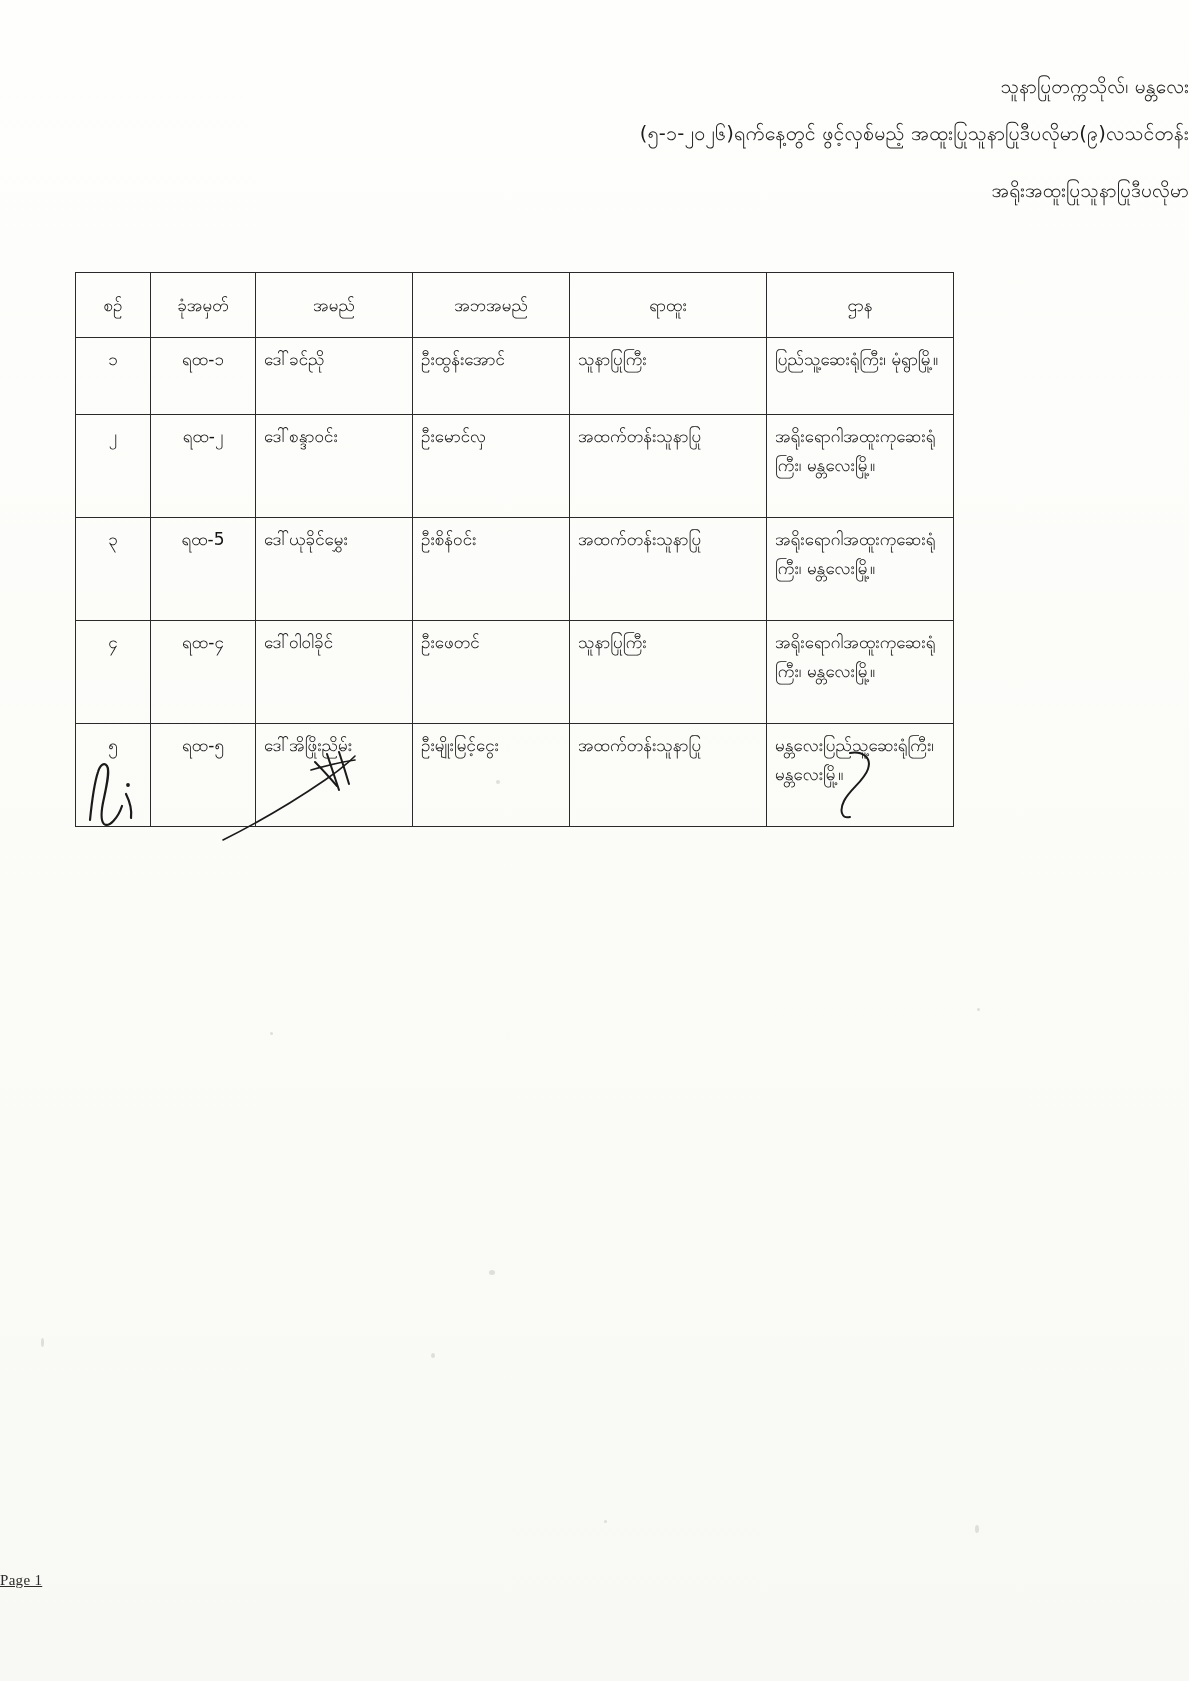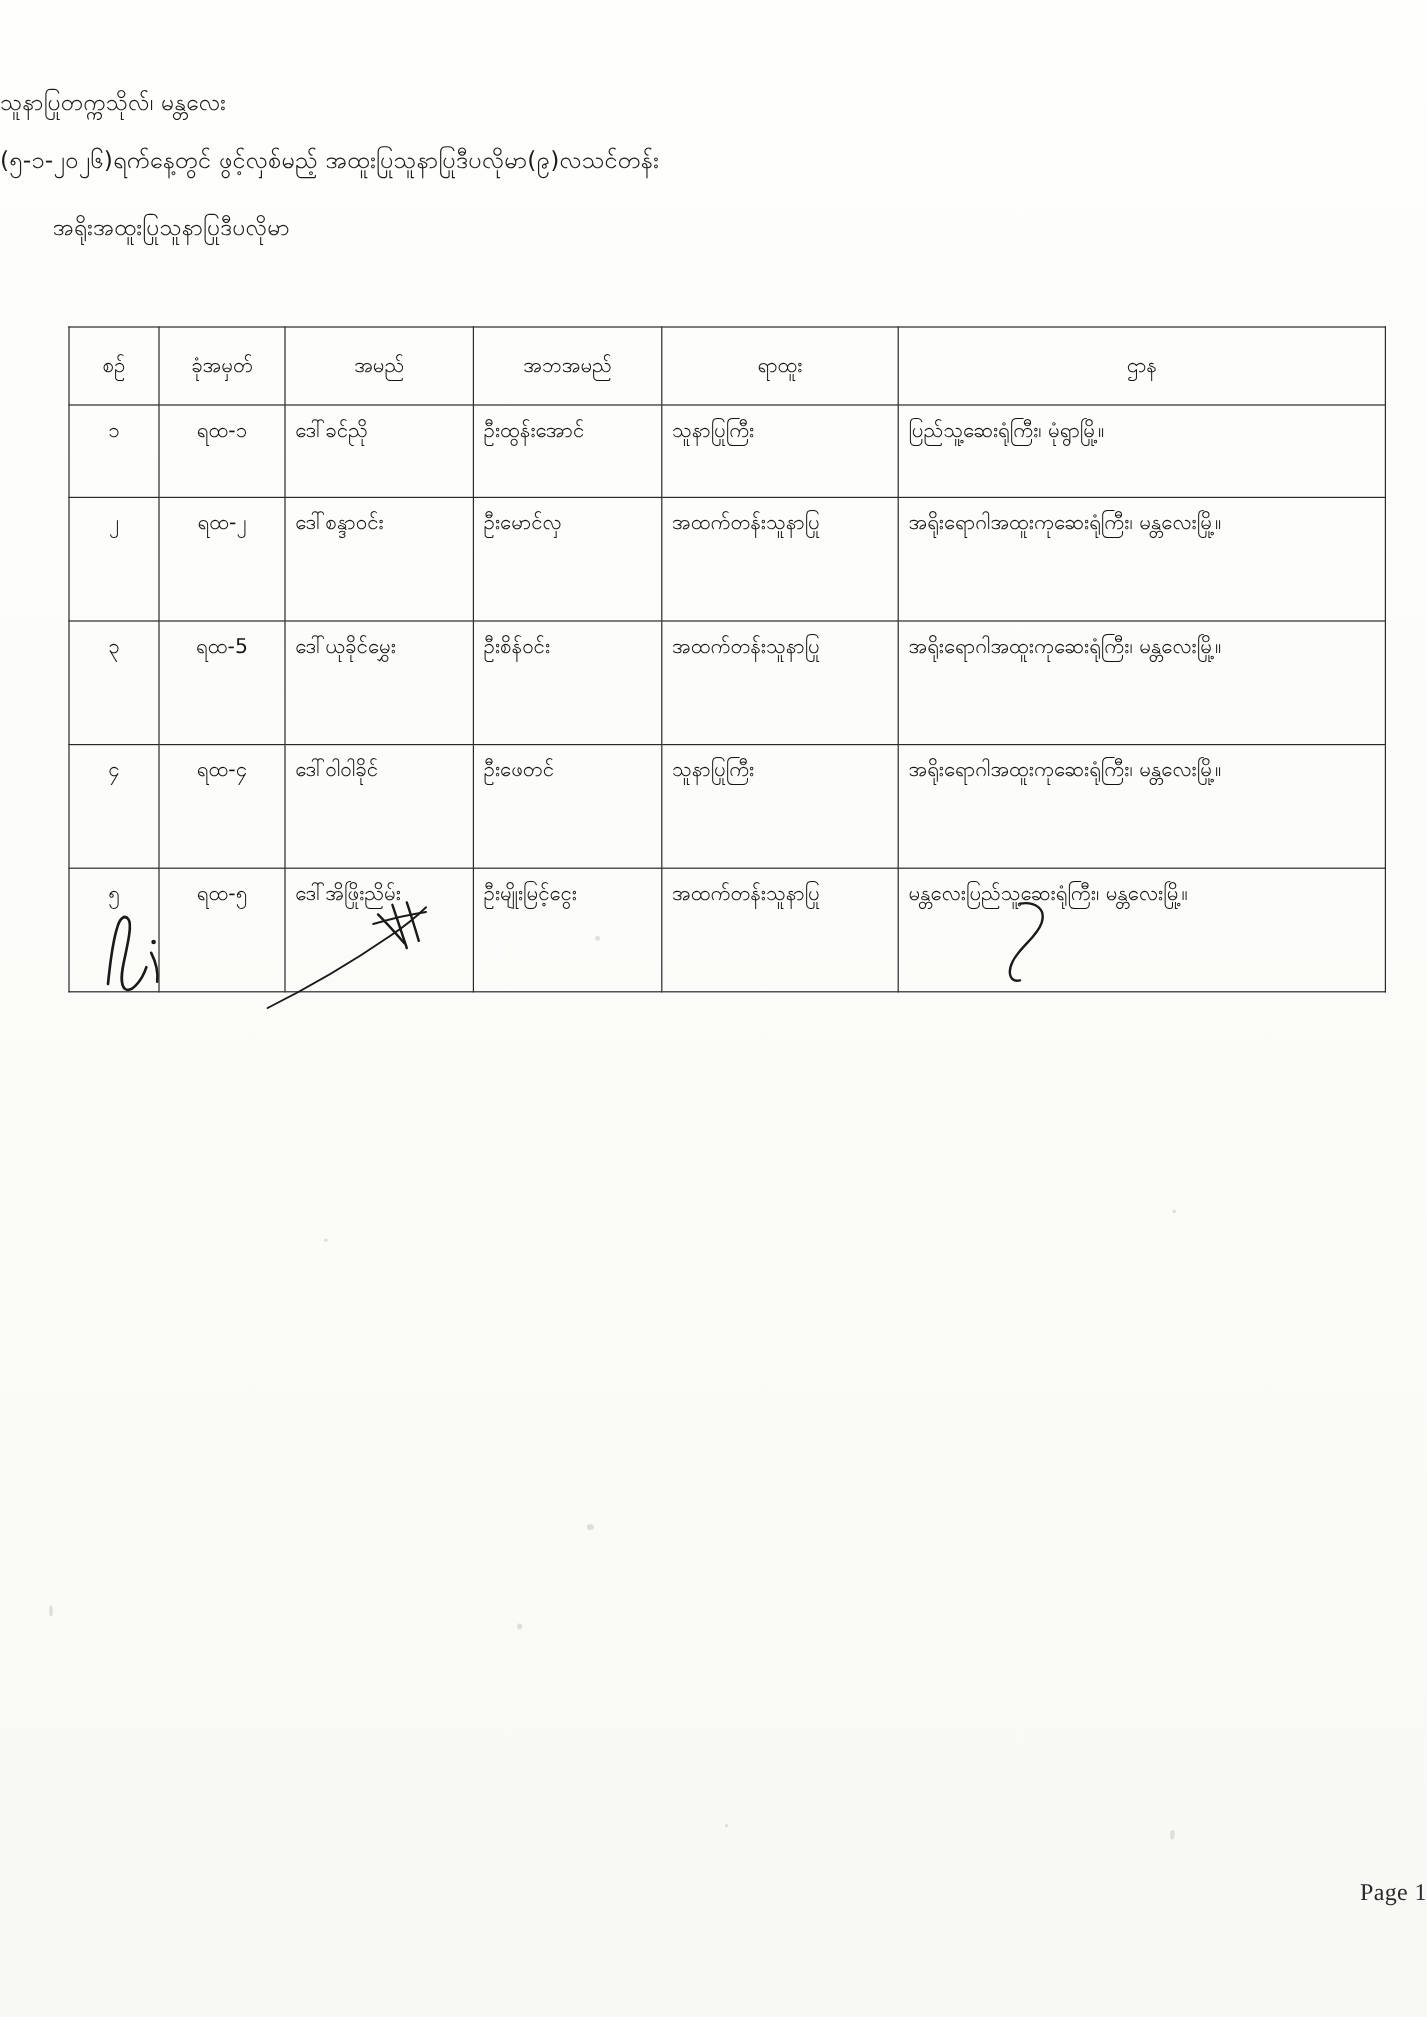--- a/index.html
+++ b/index.html
@@ -25,43 +25,43 @@
     position: absolute;
     background: #c9c8c2;
     border-radius: 50%;
     opacity: .55;
   }
   .header {
     position: absolute;
     left: 0;
     right: 0;
     top: 72px;
-    text-align: left;
+    text-align: right;
   }
   .title-line {
     font-size: 19px;
     line-height: 1.55;
     letter-spacing: .2px;
     color: #1b1b1b;
   }
   .title-main {
     margin-top: 16px;
     font-size: 19.5px;
     line-height: 1.75;
   }
   .title-sub {
     margin-top: 24px;
     font-size: 19px;
     margin-left: 44px;
   }
   .table-wrap {
     position: absolute;
-    left: 57px;
+    left: 75px;
     top: 272px;
-    width: 1098px;
+    width: 879px;
   }
   table.roster {
     border-collapse: collapse;
     width: 100%;
     table-layout: fixed;
     background: transparent;
   }
   table.roster th,
   table.roster td {
     border: 1.6px solid #2a2a2a;
@@ -91,25 +91,26 @@
   
   .sig {
     position: absolute;
     pointer-events: none;
   }
   .footer {
     position: absolute;
     left: 0;
     right: 0;
     bottom: 92px;
-    text-align: right;
+    text-align: left;
     font-family: "Liberation Serif", serif;
-    font-size: 20px;
+    font-size: 15px;
     color: #2b2b2b;
     letter-spacing: .3px;
+    text-decoration: underline;
   }
 </style>
 </head>
 <body>
 
 <div class="page">
 
   <div class="speck" style="left:496px;top:780px;width:4px;height:4px;"></div>
   <div class="speck" style="left:270px;top:1032px;width:3px;height:3px;"></div>
   <div class="speck" style="left:489px;top:1270px;width:6px;height:5px;"></div>

